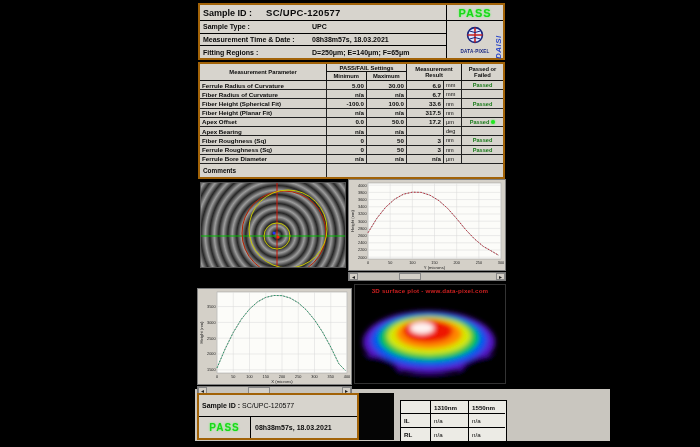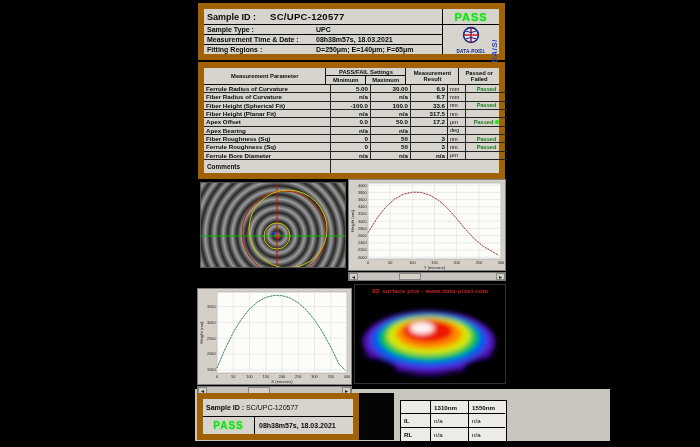--- a/index.html
+++ b/index.html
@@ -2,21 +2,21 @@
 <html><head>
 <meta charset="utf-8">
 <style>
   *{box-sizing:border-box;margin:0;padding:0}
   html,body{width:700px;height:447px;background:#000;overflow:hidden;
     font-family:"Liberation Sans",sans-serif;color:#0a0a0a}
   #stage{position:absolute;left:0;top:0;width:700px;height:447px;background:#000}
   .abs{position:absolute}
 
   
-  .tbl{background:#d7d4cd;border:6px solid #a16207}
+  .tbl{background:#d7d4cd;border:2px solid #a16207}
   .lbl{font-weight:bold}
 
   
   #header-table{left:198px;top:3px;width:307px;height:57px;display:flex}
   #header-left{flex:1;display:flex;flex-direction:column;border-right:1px solid #000}
   .hrow{display:flex;align-items:center;border-bottom:1px solid #000;padding:0 3px;overflow:hidden}
   .hrow:last-child{border-bottom:none}
   #sample-id-row{height:16px;font-size:9px}
   #sample-id-row .val{font-size:9.5px;margin-left:14px;letter-spacing:.3px}
   .hrow.small{height:13.5px;font-size:7px;flex:1}

